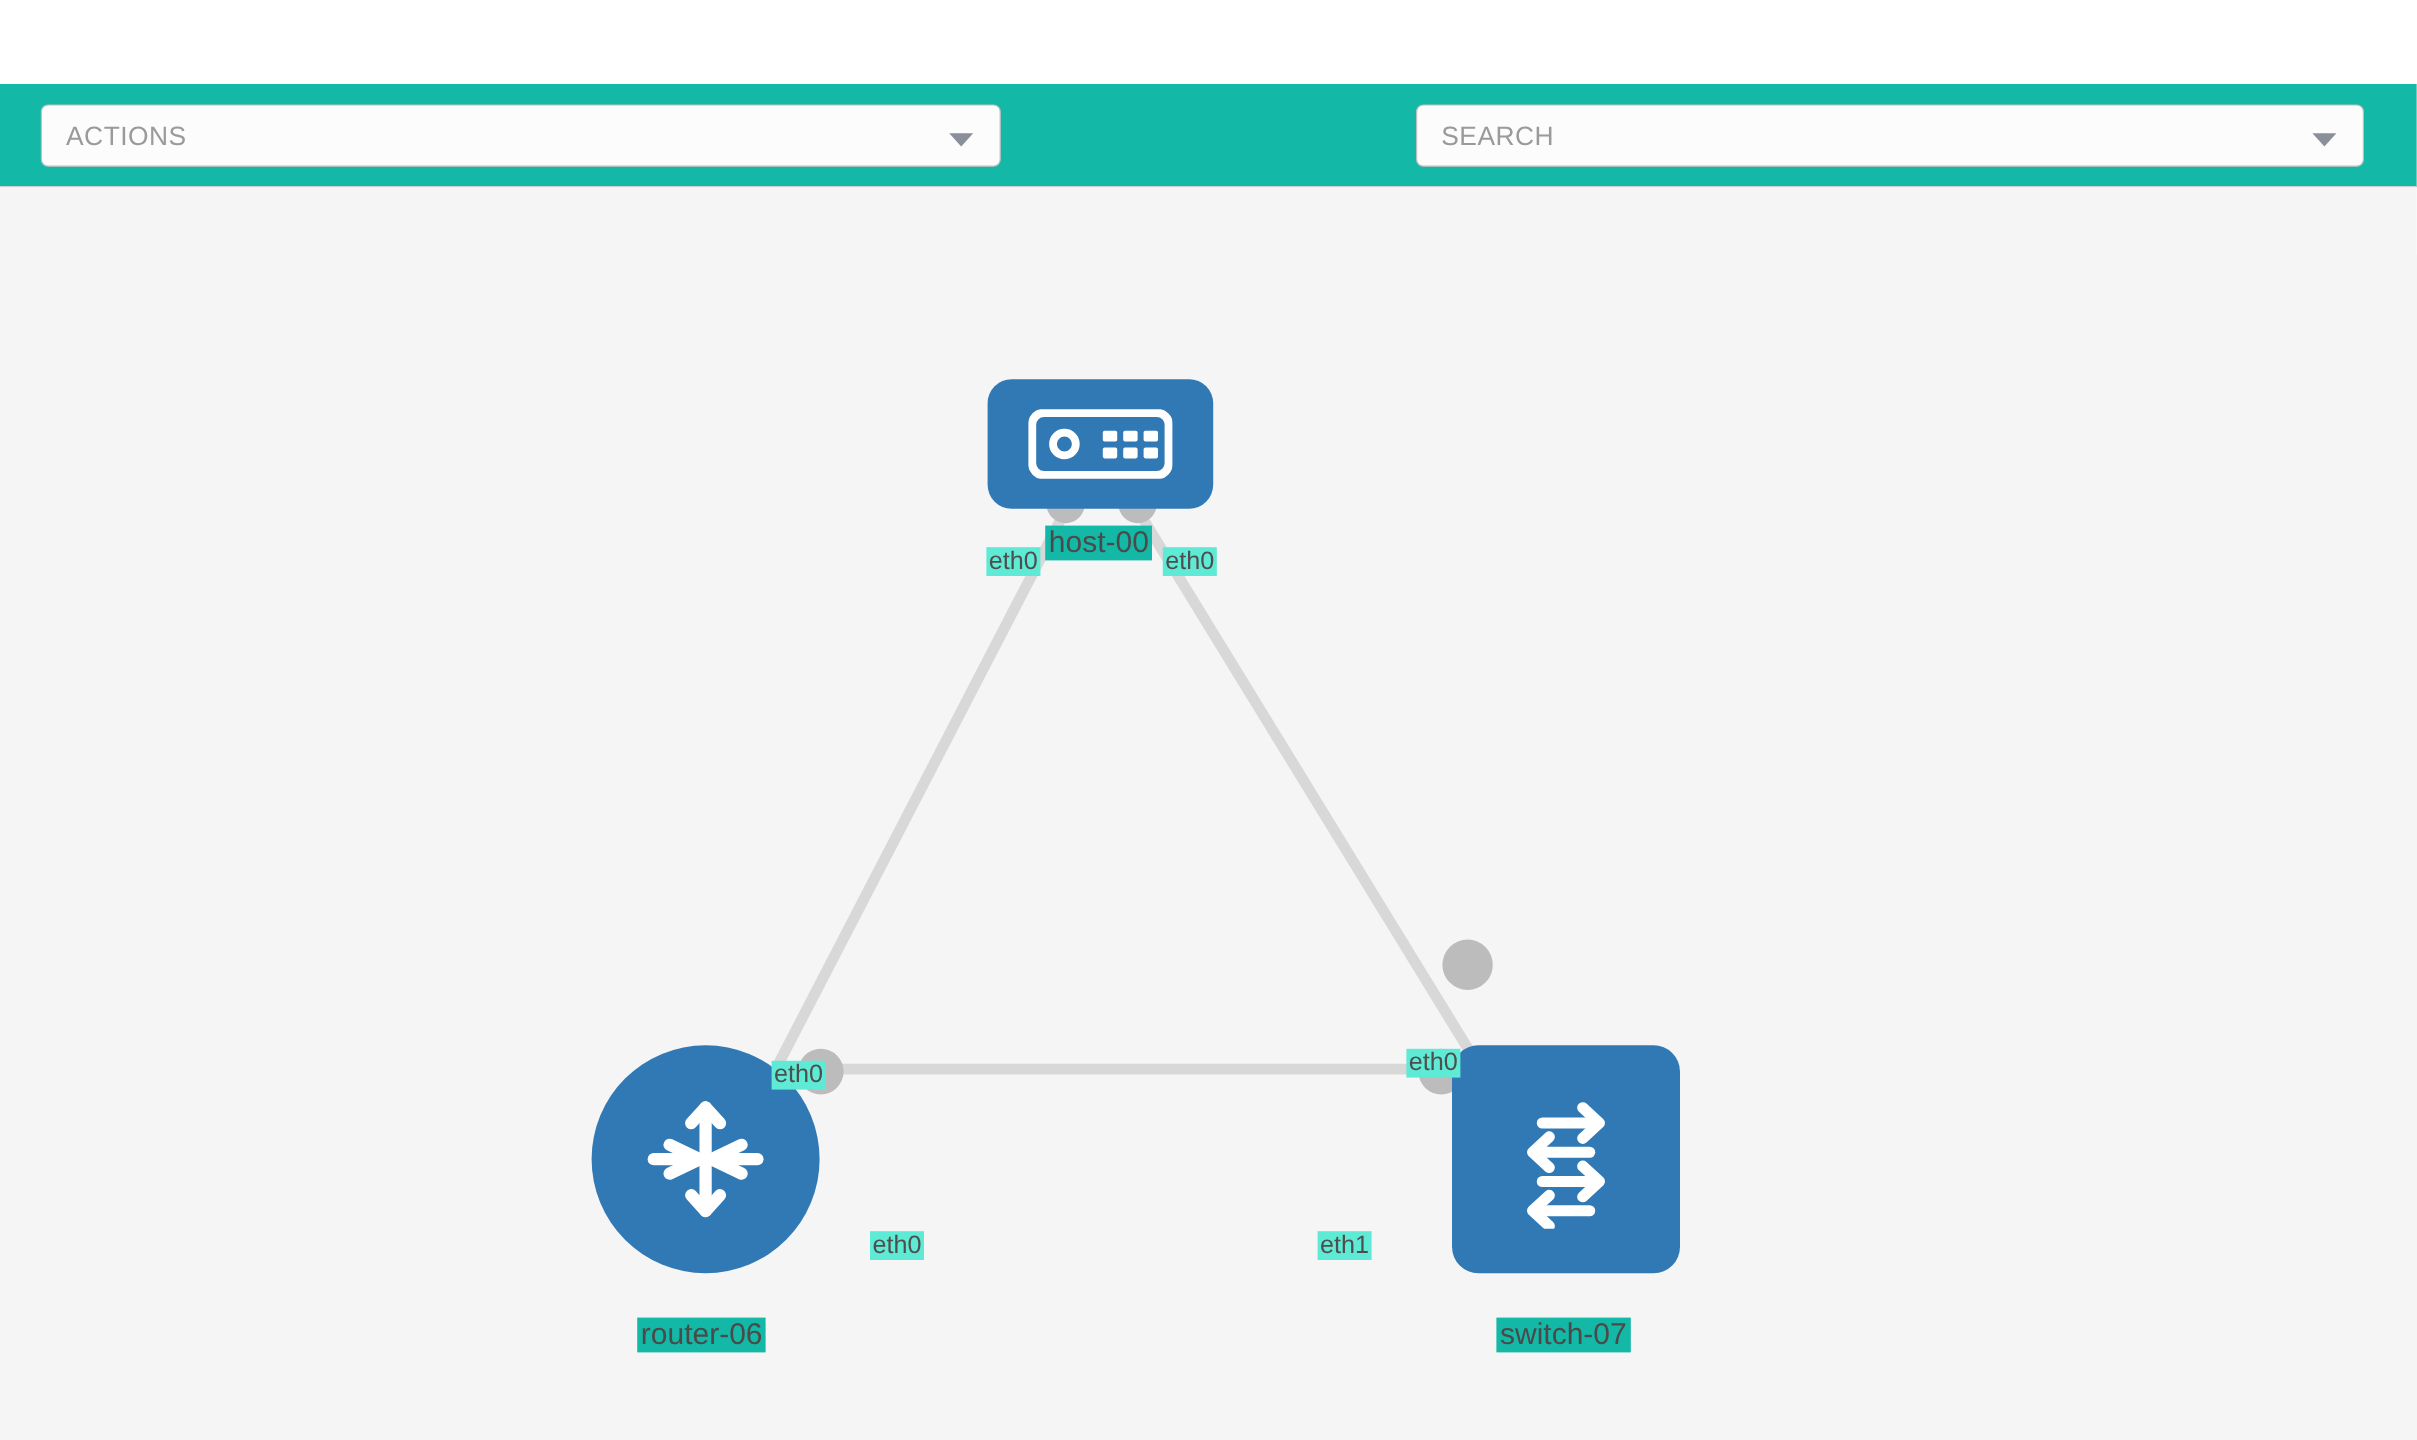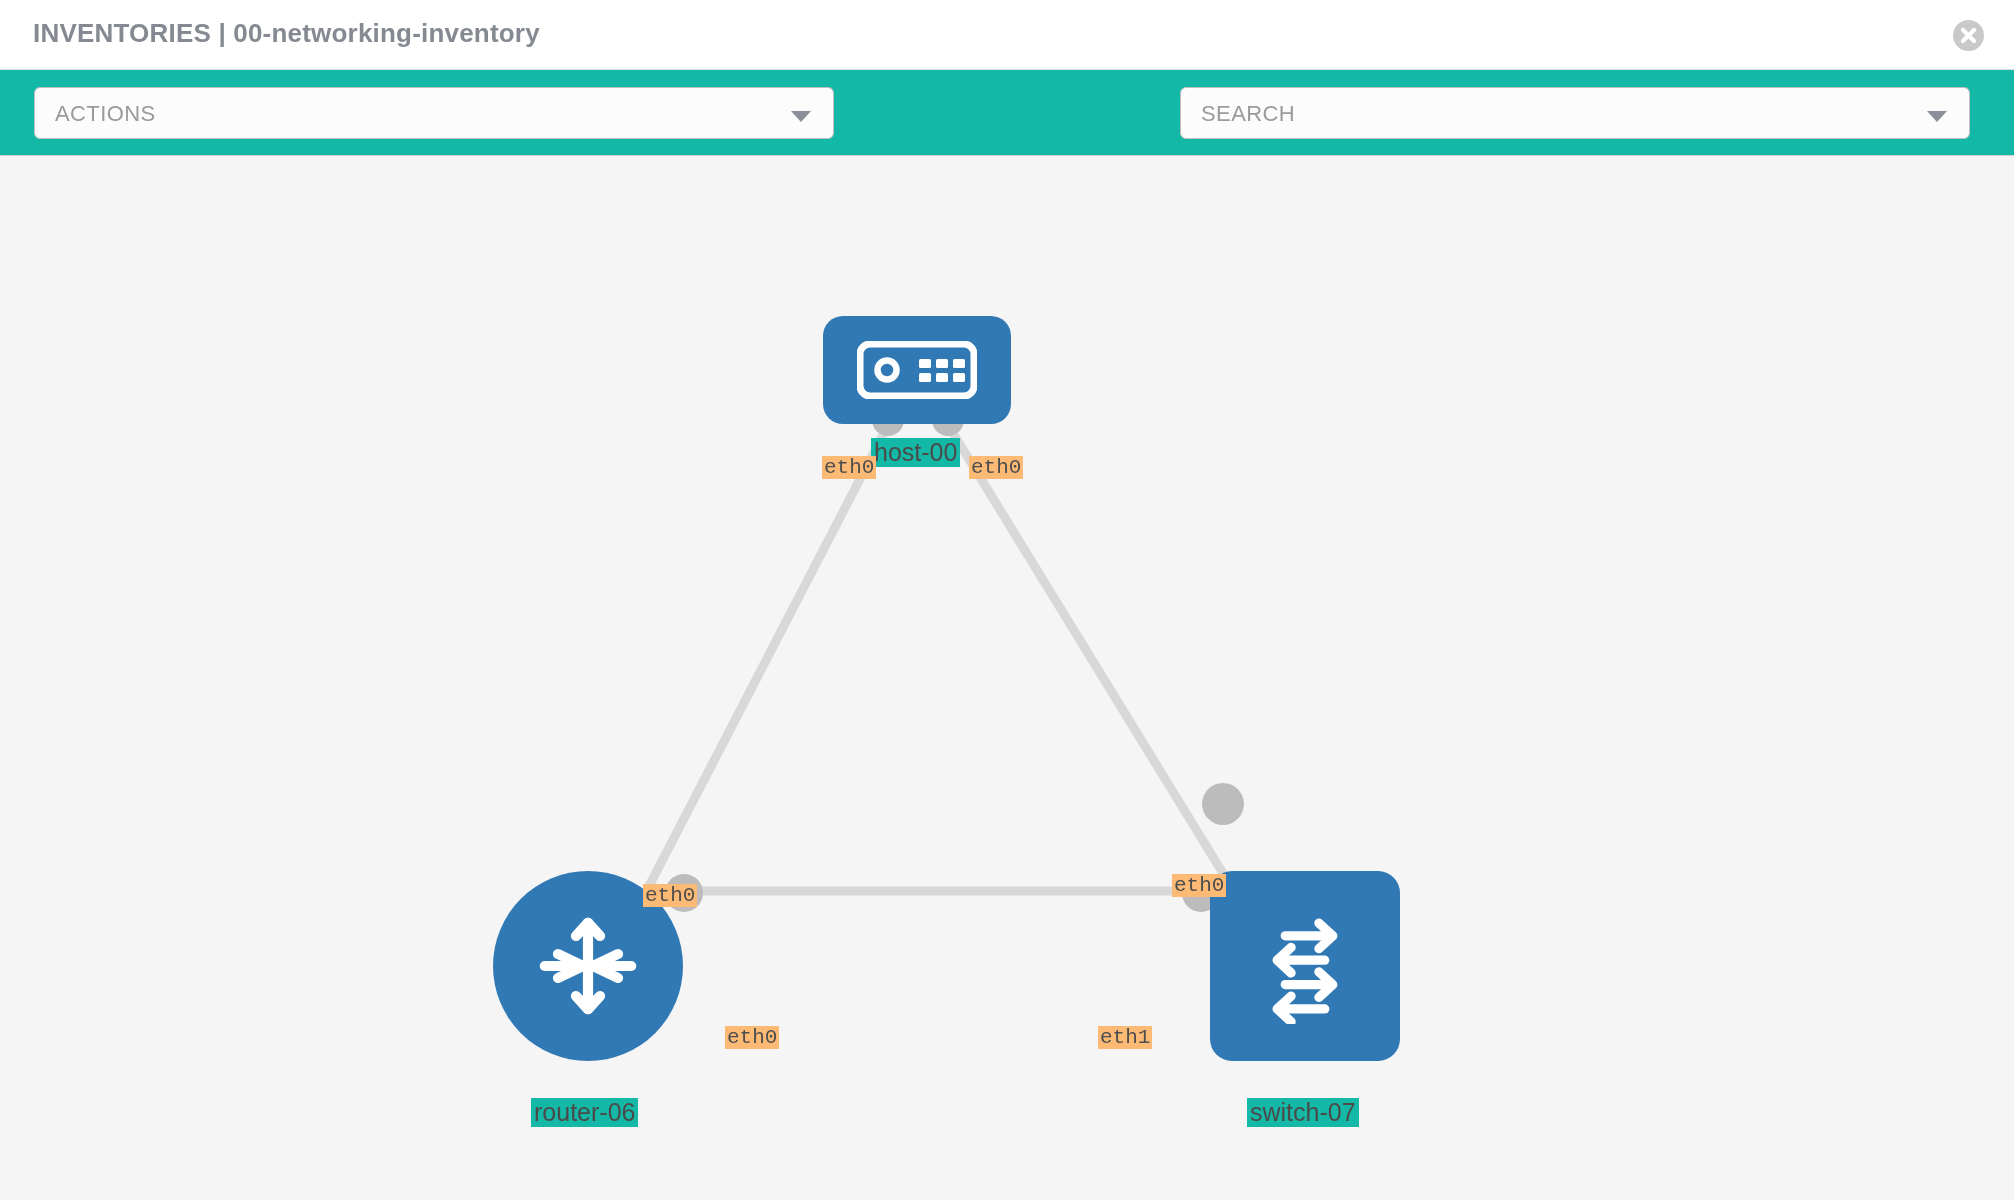--- a/index.html
+++ b/index.html
@@ -89,24 +89,23 @@
   .nub {
     position: absolute;
     background: #bcbcbc;
     border-radius: 50%;
   }
 
   
   .edge-label {
     position: absolute;
     font-size: 21px; color: #4e4e4e;
-    background: #fdba74;
+    background: #5eead4;
     white-space: nowrap;
     padding: 0 2px;
-    font-family: Liberation Mono, monospace;
   }
 
   
   #zoom-panel {
     position: absolute; left: 1621px; top: 1086px;
     width: 393px; height: 114px;
     background: #fbfbfb;
     border: 1px solid #d6d6d6;
   }
   #zoom-value {
@@ -137,29 +136,20 @@
     position: absolute; top: -6px; left: 158px;
     width: 36px; height: 36px; border-radius: 50%;
     background: #3179b5; cursor: pointer;
   }
 </style>
 </head>
 <body>
 
 <div id="app">
 
-  <div id="header">
-    <div id="page-title">INVENTORIES | 00-networking-inventory</div>
-    <div id="close-btn">
-      <svg width="31" height="31" viewBox="0 0 31 31" aria-hidden="true">
-        <circle cx="15.5" cy="15.5" r="15.5" fill="#c9c9c9"></circle>
-        <path d="M10 10 L21 21 M21 10 L10 21" stroke="#ffffff" stroke-width="4.2" stroke-linecap="round"></path>
-      </svg>
-    </div>
-  </div>
 
   <div id="toolbar">
 
     <div class="field" id="actions-select">
       <span class="field-label">ACTIONS</span>
       <span class="caret"></span>
     </div>
 
     <div class="tool-icon" id="wrench-icon">
       <svg width="44" height="44" viewBox="0 0 44 44" aria-hidden="true">

